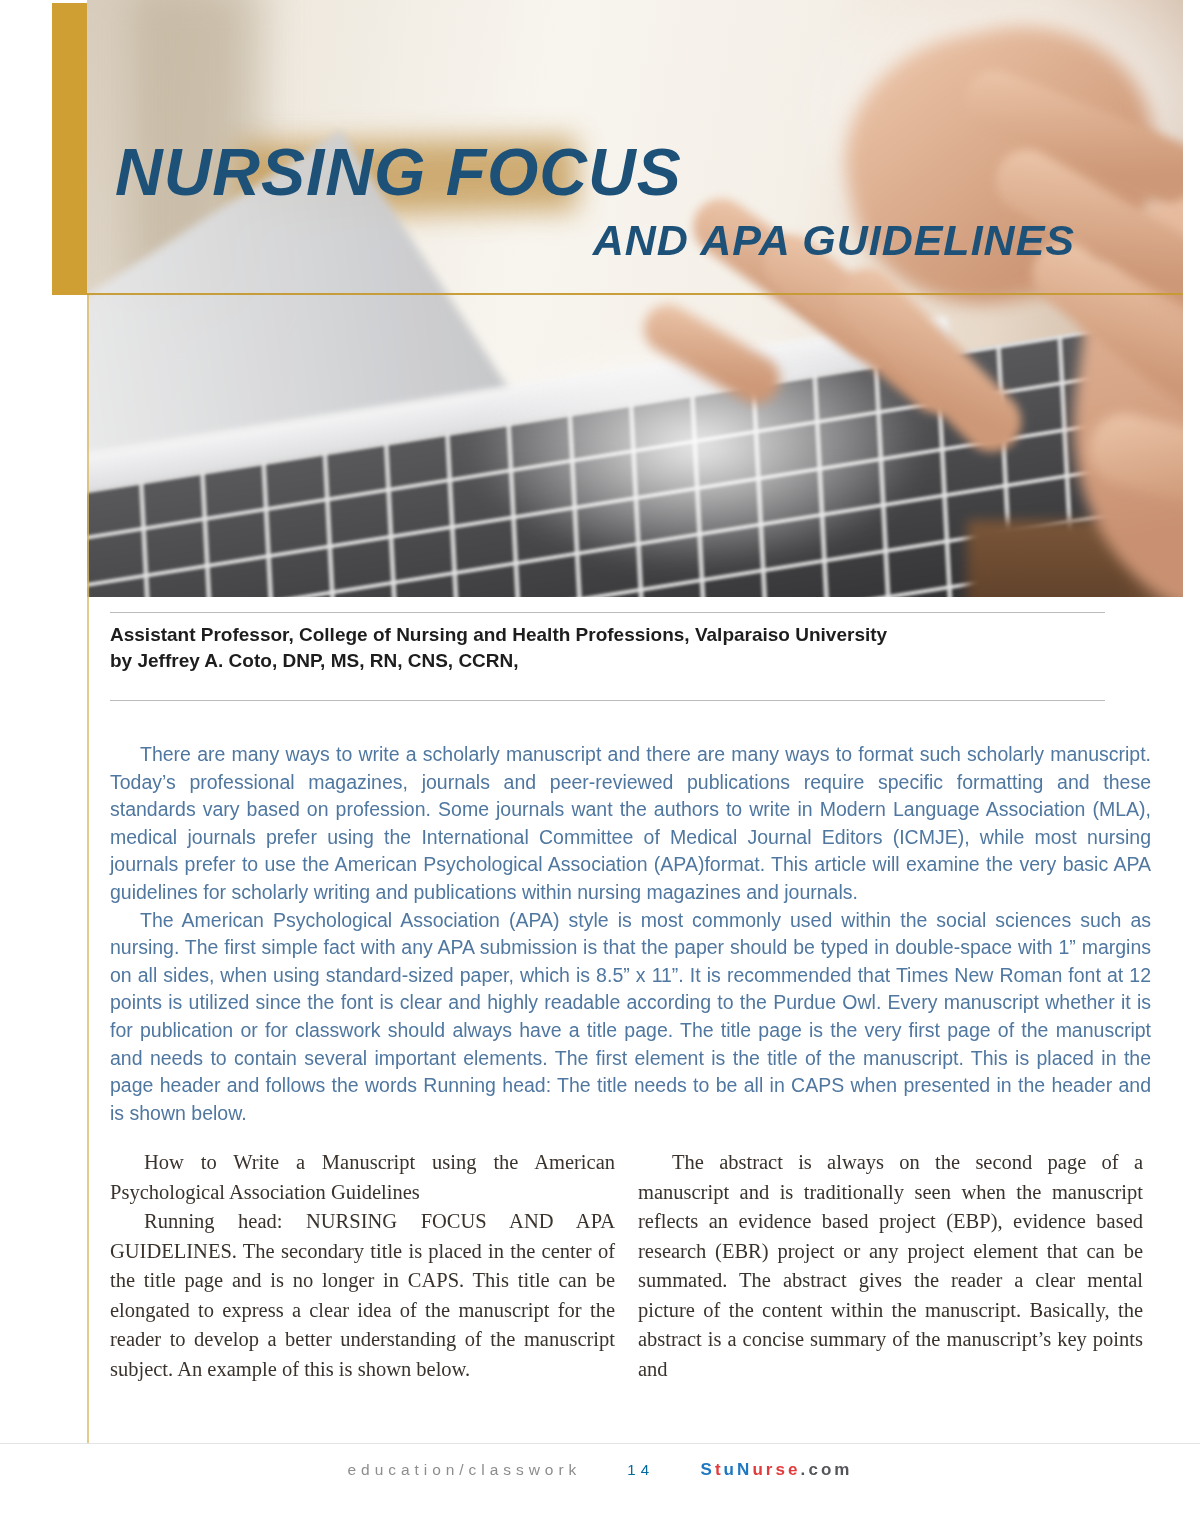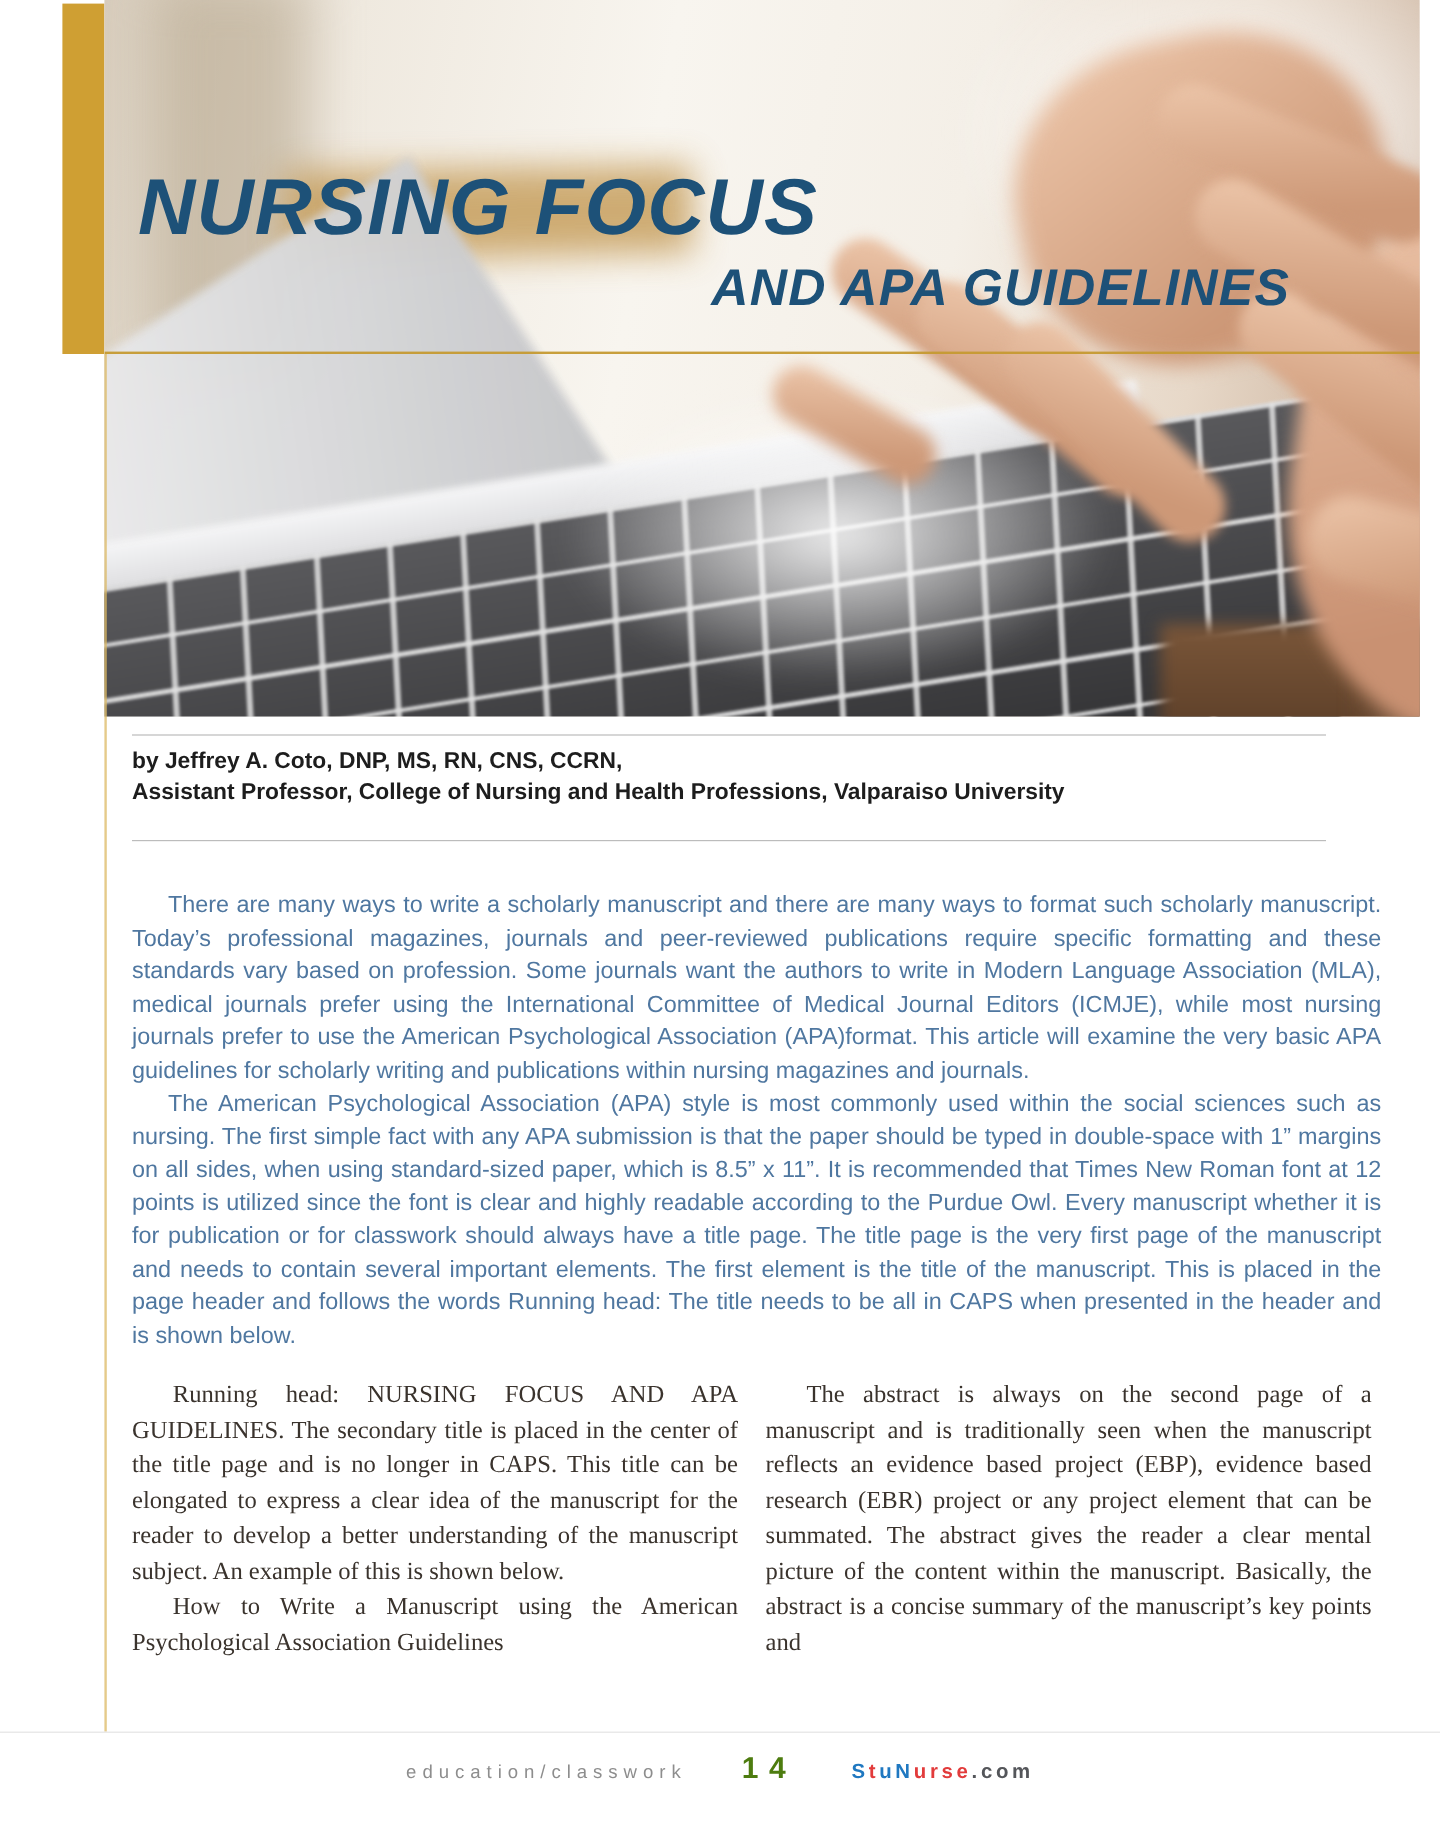--- a/index.html
+++ b/index.html
@@ -69,21 +69,21 @@
   .col-left{left:110px;}
   .col-right{left:638px;}
   .col p{margin:0;}
   .col p.ind{text-indent:34px;}
 
   
   .footer-rule{position:absolute;left:0;top:1443px;width:100%;height:1px;background:#e4e4e4;}
   .footer{position:absolute;left:0;top:1460px;width:100%;display:flex;justify-content:center;
           align-items:baseline;column-gap:46px;}
   .footer-section{font-size:15.5px;letter-spacing:.32em;color:#8d8d8d;}
-  .footer-page{font-size:25px;font-weight:700;letter-spacing:.35em;color:#4d7c0f;}
+  .footer-page{font-size:15px;font-weight:400;letter-spacing:.35em;color:#0369a1;}
   .footer-site{font-size:17px;font-weight:700;letter-spacing:.18em;}
 </style>
 </head>
 <body>
 
 <div class="page">
 
   <div class="gold-bar"></div>
 
   <div class="hero">
@@ -110,33 +110,33 @@
     <div class="gold-hline"></div>
 
     <h1 class="title1">NURSING FOCUS</h1>
     <h2 class="title2">AND APA GUIDELINES</h2>
   </div>
 
   <div class="gold-vline"></div>
 
   <div class="rule rule-top"></div>
   <div class="byline">
+    <div>Assistant Professor, College of Nursing and Health Professions, Valparaiso University</div>
     <div>by Jeffrey A. Coto, DNP, MS, RN, CNS, CCRN,</div>
-    <div>Assistant Professor, College of Nursing and Health Professions, Valparaiso University</div>
   </div>
   <div class="rule rule-bottom"></div>
 
   <div class="intro">
       <p>There are many ways to write a scholarly manuscript and there are many ways to format such scholarly manuscript. Today’s professional magazines, journals and peer-reviewed publications require specific formatting and these standards vary based on profession. Some journals want the authors to write in Modern Language Association (MLA), medical journals prefer using the International Committee of Medical Journal Editors (ICMJE), while most nursing journals prefer to use the American Psychological Association (APA)format. This article will examine the very basic APA guidelines for scholarly writing and publications within nursing magazines and journals.</p>
       <p>The American Psychological Association (APA) style is most commonly used within the social sciences such as nursing. The first simple fact with any APA submission is that the paper should be typed in double-space with 1” margins on all sides, when using standard-sized paper, which is 8.5” x 11”. It is recommended that Times New Roman font at 12 points is utilized since the font is clear and highly readable according to the Purdue Owl. Every manuscript whether it is for publication or for classwork should always have a title page. The title page is the very first page of the manuscript and needs to contain several important elements. The first element is the title of the manuscript. This is placed in the page header and follows the words Running head: The title needs to be all in CAPS when presented in the header and is shown below.</p>
     </div>
 
   <div class="col col-left">
+      <p class="ind">How to Write a Manuscript using the American Psychological Association Guidelines</p>
       <p class="ind">Running head: NURSING FOCUS AND APA GUIDELINES. The secondary title is placed in the center of the title page and is no longer in CAPS. This title can be elongated to express a clear idea of the manuscript for the reader to develop a better understanding of the manuscript subject. An example of this is shown below.</p>
-      <p class="ind">How to Write a Manuscript using the American Psychological Association Guidelines</p>
     </div>
   <div class="col col-right">
       <p class="ind">The abstract is always on the second page of a manuscript and is traditionally seen when the manuscript reflects an evidence based project (EBP), evidence based research (EBR) project or any project element that can be summated. The abstract gives the reader a clear mental picture of the content within the manuscript. Basically, the abstract is a concise summary of the manuscript’s key points and</p>
     </div>
 
   <div class="footer-rule"></div>
   <div class="footer">
     <span class="footer-section">education/classwork</span>
     <span class="footer-page">14</span>
     <span class="footer-site"><span style="color: rgb(31, 120, 193);">S</span><span style="color: rgb(226, 59, 59);">t</span><span style="color: rgb(31, 120, 193);">u</span><span style="color: rgb(31, 120, 193);">N</span><span style="color: rgb(226, 59, 59);">u</span><span style="color: rgb(226, 59, 59);">r</span><span style="color: rgb(226, 59, 59);">s</span><span style="color: rgb(226, 59, 59);">e</span><span style="color: rgb(84, 86, 90);">.</span><span style="color: rgb(84, 86, 90);">c</span><span style="color: rgb(84, 86, 90);">o</span><span style="color: rgb(84, 86, 90);">m</span></span>

